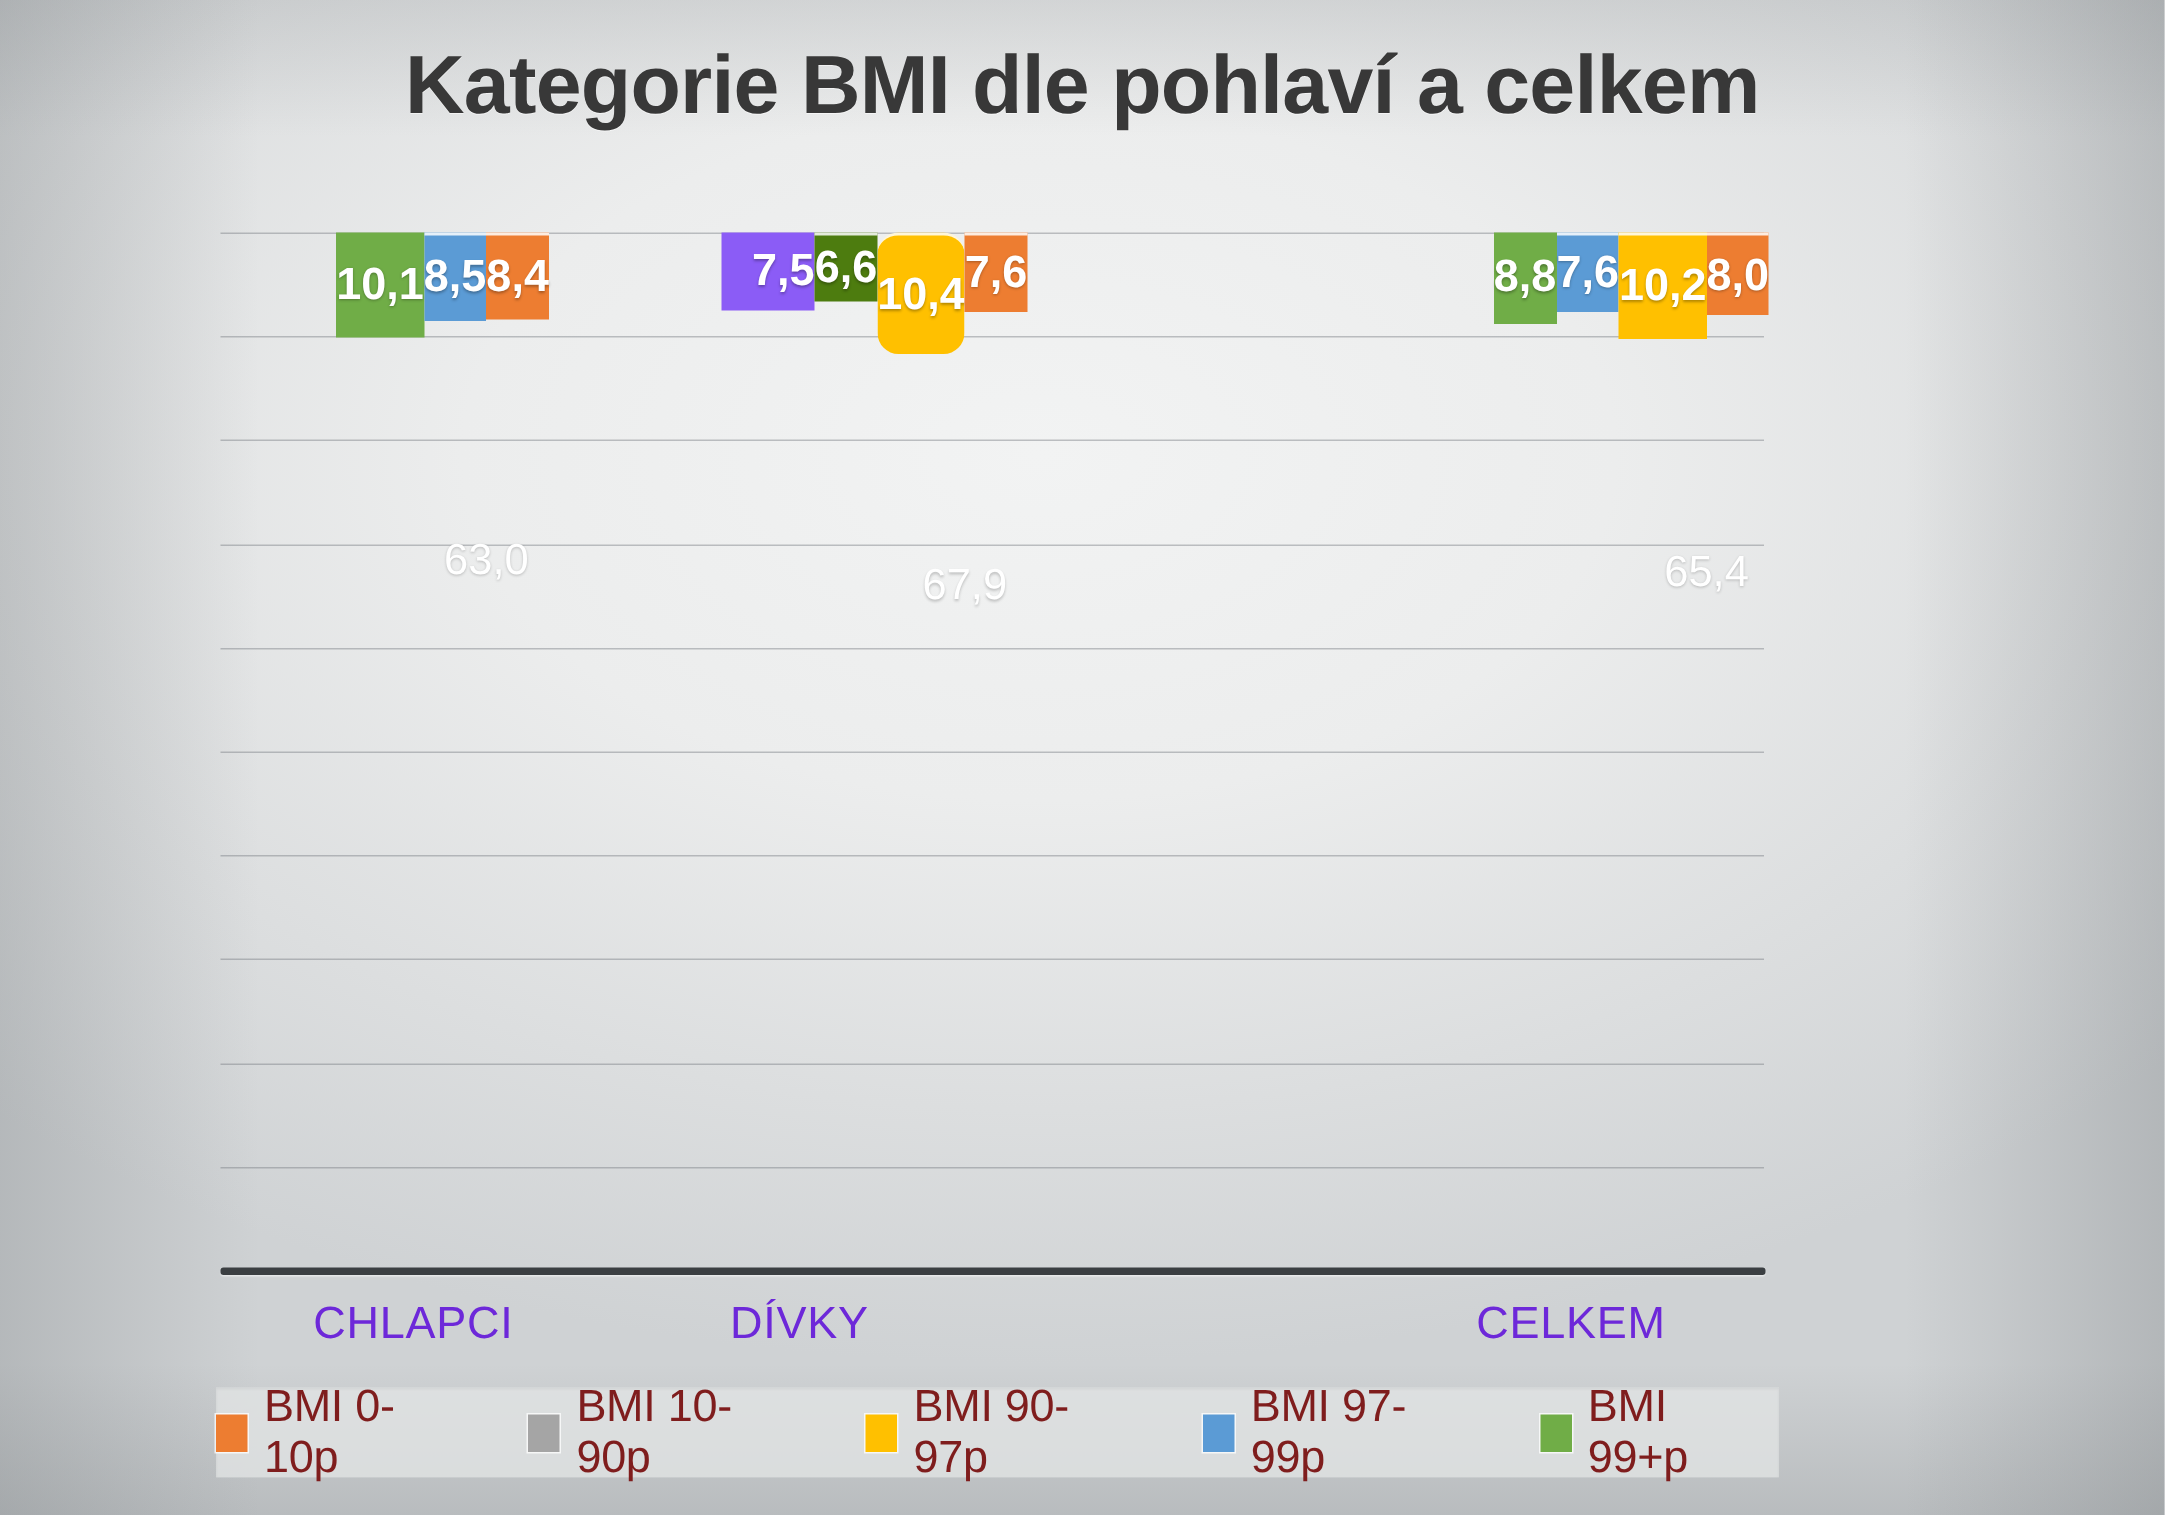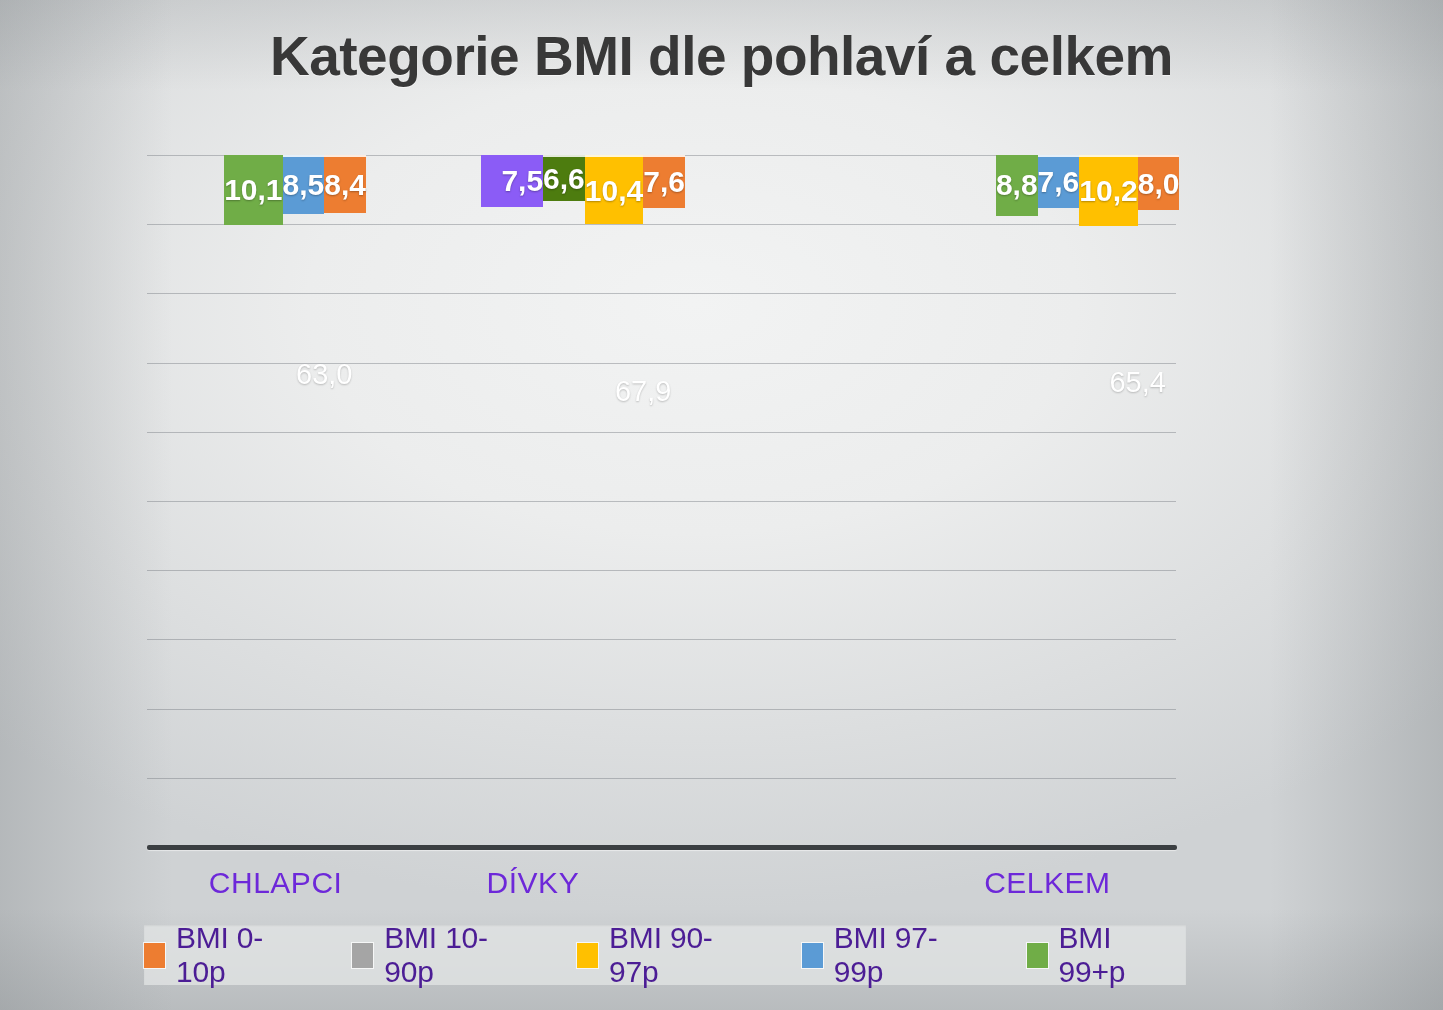--- a/index.html
+++ b/index.html
@@ -102,21 +102,21 @@
     gap:40px;
     box-shadow:0 1px 2px rgba(0,0,0,.06) inset;
   }
   .legend-item{display:flex;align-items:center;gap:11px;}
   .legend-swatch{
     width:21px;height:25px;
     display:block;
     box-shadow:0 0 0 1px rgba(255,255,255,.75);
   }
   .legend-text{
-    font-size:30px;color:#4c1d95;letter-spacing:-.2px;
+    font-size:30px;color:#7f1d1d;letter-spacing:-.2px;
   }
 </style>
 </head>
 <body>
 
 <div id="bg"></div>
 
 <div id="chart">
 
   <div id="title">Kategorie BMI dle pohlaví a celkem</div>
@@ -146,21 +146,21 @@
           <span class="seg-label">8,4</span>
         </div>
       </div>
       <div class="bar-slot" style="left: 334.375px; width: 103px;">
         <div class="seg" style="height: 51.9px; background: #8b5cf6; padding-left: 20px;">
           <span class="seg-label">7,5</span>
         </div>
         <div class="seg" style="height: 45.672px; background: #4d7c0f;">
           <span class="seg-label">6,6</span>
         </div>
-        <div class="seg" style="height: 69px; background: rgb(255, 192, 0);">
+        <div class="seg" style="height: 81px; background: rgb(255, 192, 0); border-radius: 14px;">
           <span class="seg-label">10,4</span>
         </div>
         <div class="seg gray-seg" style="height: 469.868px; background: #15803d;">
           <span class="seg-label">67,9</span>
         </div>
         <div class="seg" style="height: 52.592px; background: rgb(237, 125, 49);">
           <span class="seg-label">7,6</span>
         </div>
       </div>
       <div class="bar-slot" style="left: 848.875px; width: 103px;">

